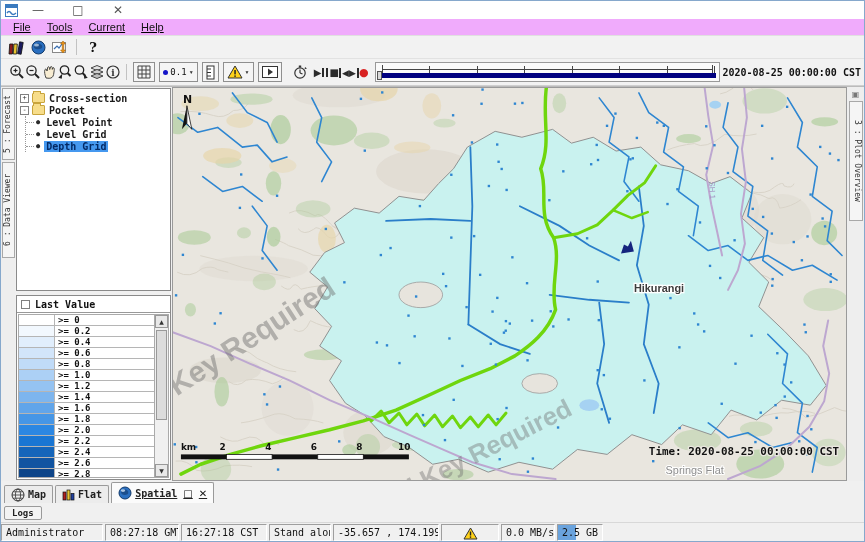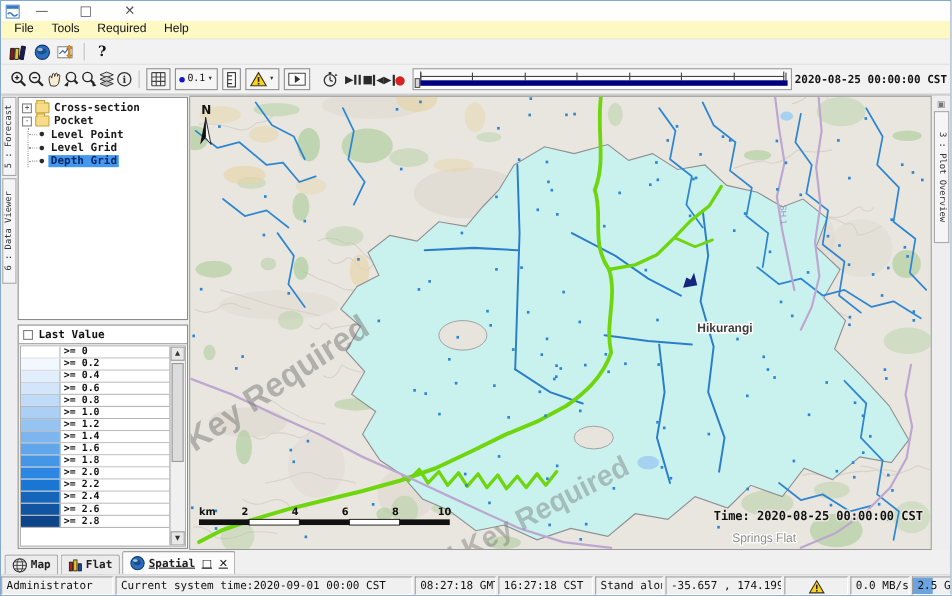--- a/index.html
+++ b/index.html
@@ -3,21 +3,21 @@
 <meta charset="utf-8">
 <style>
   html,body{margin:0;padding:0;background:#d8d8d8;}
   *{box-sizing:border-box;}
   #app{width:865px;height:542px;background:#f0f0f0;border:1px solid #86a8cc;display:flex;flex-direction:column;font-family:"Liberation Sans",sans-serif;overflow:hidden;}
   
   .titlebar{height:18px;background:#ffffff;display:flex;align-items:center;padding:0 4px;flex:none;}
   .titlebar .ttl{font:bold 11px "Liberation Sans",sans-serif;color:#1a1a1a;margin-left:5px;flex:1;white-space:nowrap;}
   .winbtn{width:40px;text-align:center;font:12px "DejaVu Sans",sans-serif;color:#555;cursor:default;}
   
-  .menubar{height:17px;background:#fef9c3;border-bottom:1px solid #e0e0e0;display:flex;padding-left:4px;flex:none;}
+  .menubar{height:17px;background:#f0abfc;border-bottom:1px solid #e0e0e0;display:flex;align-items:center;padding-left:4px;flex:none;text-decoration:underline;}
   .menuitem{font:11px "Liberation Sans",sans-serif;color:#111;padding:1px 8px;}
   
   .tb1{height:22px;display:flex;align-items:center;padding-left:4px;flex:none;background:#f2f2f2;}
   .tb1 .ticon{width:22px;height:18px;display:flex;align-items:center;justify-content:center;}
   .vsep{width:1px;height:16px;background:#c2c2c2;margin:0 5px;}
   .helpq{font:bold 13px "DejaVu Serif",serif;color:#111;}
   
   .tb2{height:28px;display:flex;align-items:center;padding-left:8px;flex:none;background:#f2f2f2;border-top:1px solid #e2e2e2;border-bottom:1px solid #cfcfcf;}
   .mtool{width:21px;height:20px;display:flex;align-items:center;justify-content:center;}
   .tbtn{border:1px solid #8f8f8f;background:#f5f5f5;height:20px;display:flex;align-items:center;padding:0 3px;margin:0 2px;}
@@ -101,21 +101,21 @@
       <path d="M2,9 Q4,6 6,9 T11,9" fill="none" stroke="#3a7abf" stroke-width="1.4"></path>
     </svg>
     <span class="winbtn">—</span>
     <span class="winbtn">□</span>
     <span class="winbtn">✕</span>
   </div>
 
   <div class="menubar">
     <span class="menuitem">File</span>
     <span class="menuitem">Tools</span>
-    <span class="menuitem">Required</span>
+    <span class="menuitem">Current</span>
     <span class="menuitem">Help</span>
   </div>
 
   <div class="tb1">
     <span class="ticon">
       <svg width="16" height="15">
           <rect x="2" y="4" width="3.4" height="10" fill="#8c1a1a" stroke="#111" stroke-width="0.8" transform="skewX(-4)"></rect>
           <rect x="6.2" y="4" width="3.4" height="10" fill="#e8c430" stroke="#111" stroke-width="0.8" transform="skewX(-4)"></rect>
           <rect x="10.6" y="2" width="3.6" height="12" fill="#1a1a5e" stroke="#111" stroke-width="0.8" transform="rotate(10 12 8)"></rect>
         </svg>
@@ -754,24 +754,26 @@
           <circle cx="7" cy="7" r="6" fill="#2a6fc0" stroke="#123a6b"></circle>
           <path d="M3,5 Q6,2 9,4 Q11,5.5 10,8 Q7,9.5 4.5,8.5 Q2.5,7 3,5Z" fill="#1b4e8c"></path>
           <ellipse cx="5" cy="4.6" rx="2.2" ry="1.3" fill="#cfe2f5" opacity="0.8"></ellipse>
         </svg>
       <span>Spatial</span>
       <span class="tabctl">□</span>
       <span class="tabctl">✕</span>
     </span>
   </div>
 
+  <div class="logsrow">
+    <span class="logsbtn">Logs</span>
+  </div>
 
   <div class="statusbar">
     <span class="scell" style="width:102px">Administrator</span>
-    <span class="scell" style="width:270px">Current system time:2020-09-01 00:00 CST</span>
     <span class="scell" style="width:74px">08:27:18 GMT</span>
     <span class="scell" style="width:86px">16:27:18 CST</span>
     <span class="scell" style="width:62px">Stand alone</span>
     <span class="scell" style="width:106px">-35.657 , 174.199</span>
     <span class="scell wcell" style="width:58px">
       <svg width="15" height="13">
           <path d="M7.5,1 L14,12 L1,12Z" fill="#ffd21a" stroke="#333" stroke-width="1"></path>
           <rect x="6.8" y="4.5" width="1.4" height="4" fill="#222"></rect>
           <rect x="6.8" y="9.4" width="1.4" height="1.4" fill="#222"></rect>
         </svg>

